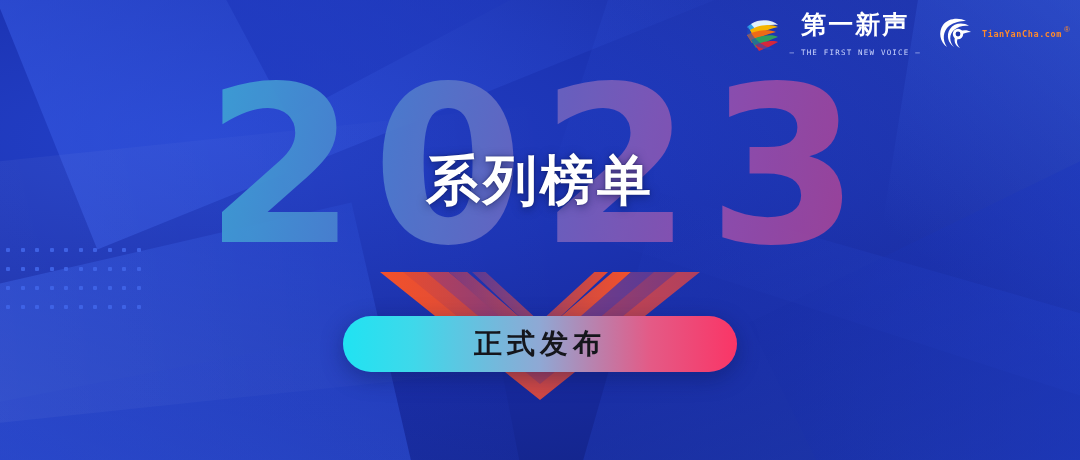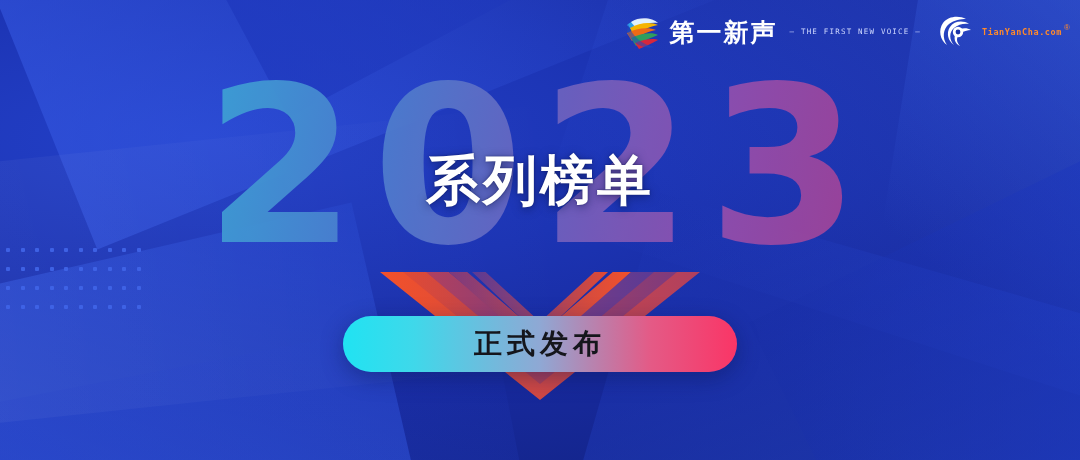--- a/index.html
+++ b/index.html
@@ -184,21 +184,21 @@
   .logos{
     position:absolute;
     top:12px;right:18px;
     display:flex;align-items:center;gap:14px;
   }
   .logo{display:flex;align-items:center;gap:7px;}
 
   .swirl{
     width:40px;height:40px;position:relative;flex:0 0 auto;
   }
-  .dyxs-text{display:flex;align-items:center;gap:12px;}
+  .dyxs-text{display:flex;flex-direction:column;align-items:center;gap:12px;}
   .dyxs-cn{
     font-size:25px;font-weight:700;color:#fff;letter-spacing:2px;line-height:1;
     font-family:"DejaVu Sans","Liberation Sans",sans-serif;
   }
   .dyxs-en{
     font-size:7.5px;color:#cfd8ff;letter-spacing:1.2px;line-height:1;white-space:nowrap;
     font-family:"DejaVu Sans Mono","Liberation Mono",monospace;
   }
 
   .eye{width:40px;height:40px;flex:0 0 auto;}

